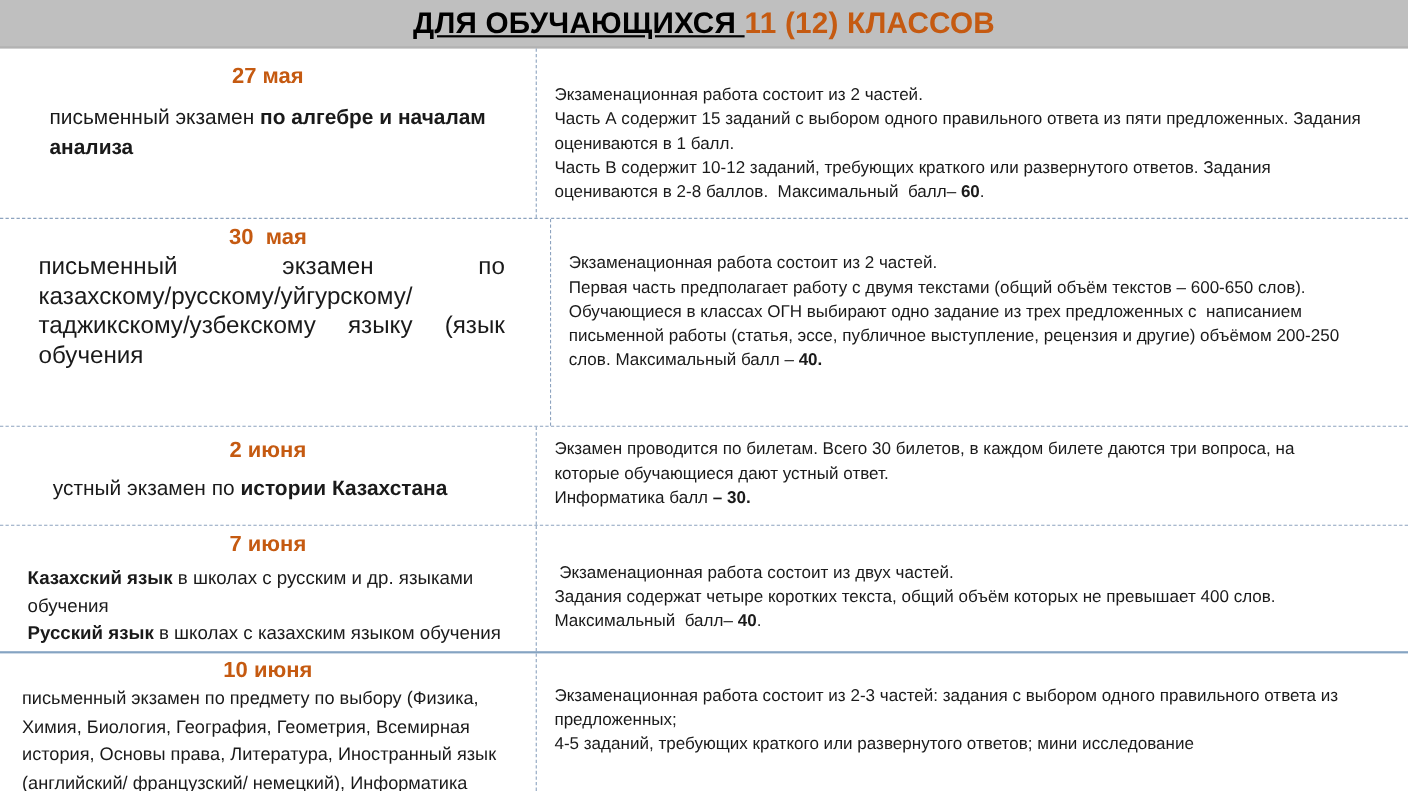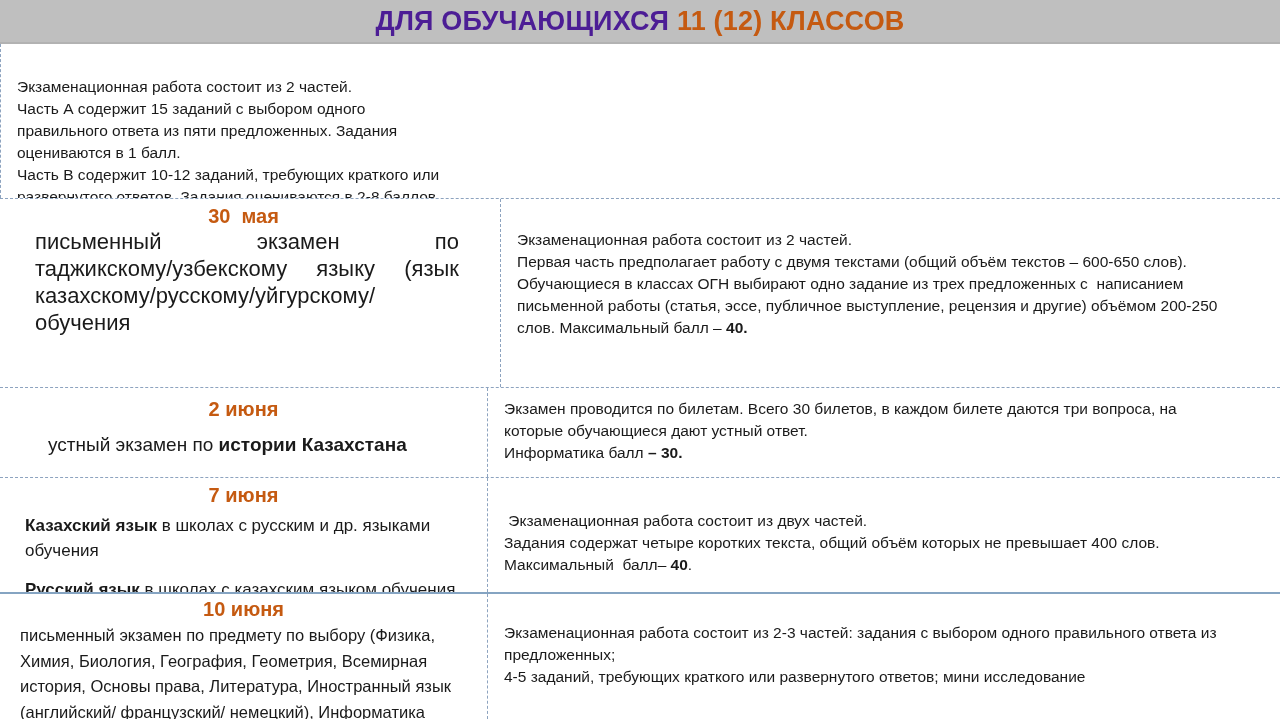--- a/index.html
+++ b/index.html
@@ -10,21 +10,21 @@
     --text:#1a1a1a;
   }
   *{margin:0;padding:0;box-sizing:border-box;}
   html,body{width:1280px;height:719px;overflow:hidden;background:#fff;}
   body{font-family:"Liberation Sans","DejaVu Sans",sans-serif;color:var(--text);}
   .slide{width:1280px;height:719px;background:#fff;display:flex;flex-direction:column;}
 
   
   .header{height:44px;flex:0 0 44px;background:var(--header-bg);display:flex;align-items:center;justify-content:center;border-bottom:2px solid #b2b2b2;}
   .title{font-size:27px;font-weight:bold;letter-spacing:0.2px;white-space:pre;}
-  .t-black{color:#4c1d95;}
+  .t-black{color:#000000;text-decoration:underline;}
   .t-orange{color:var(--accent);}
 
   
   .rows{flex:1 1 auto;display:flex;flex-direction:column;}
   .row{display:grid;grid-template-columns:487px 1fr;}
   .r1{height:155px;border-bottom:1px dashed var(--divider);}
   .r2{height:189px;border-bottom:1px dashed var(--divider);gap:13px;}
   .r3{height:90px;border-bottom:1px dashed var(--divider);}
   .r4{height:116px;border-bottom:2px solid var(--divider-solid);}
   .r5{height:125px;}
@@ -60,33 +60,37 @@
 
 <div class="slide">
 
   <header class="header">
     <h1 class="title"><span class="t-black">ДЛЯ ОБУЧАЮЩИХСЯ </span><span class="t-orange">11 (12) КЛАССОВ</span></h1>
   </header>
 
   <div class="rows">
 
     <section class="row r1">
+      <div class="cell left">
+        <div class="date">27 мая</div>
+        <p class="ltext"><span>письменный экзамен </span><b>по алгебре и началам анализа</b></p>
+      </div>
       <div class="cell right">
         <p class="rp"><span>Экзаменационная работа состоит из 2 частей.</span></p>
         <p class="rp"><span>Часть А содержит 15 заданий с выбором одного правильного ответа из пяти предложенных. Задания оцениваются в 1 балл.</span></p>
         <p class="rp"><span>Часть В содержит 10-12 заданий, требующих краткого или развернутого ответов. Задания оцениваются в 2-8 баллов.  Максимальный  балл– </span><b>60</b><span>.</span></p>
       </div>
     </section>
 
     <section class="row r2">
       <div class="cell left">
         <div class="date">30  мая</div>
         <div class="lline jline">письменный экзамен по</div>
+        <div class="lline">казахскому/русскому/уйгурскому/</div>
         <div class="lline jline">таджикскому/узбекскому языку (язык</div>
-        <div class="lline">казахскому/русскому/уйгурскому/</div>
         <div class="lline">обучения</div>
       </div>
       <div class="cell right">
         <p class="rp"><span>Экзаменационная работа состоит из 2 частей.</span></p>
         <p class="rp"><span>Первая часть предполагает работу с двумя текстами (общий объём текстов – 600-650 слов).</span></p>
         <p class="rp"><span>Обучающиеся в классах ОГН выбирают одно задание из трех предложенных с  написанием письменной работы (статья, эссе, публичное выступление, рецензия и другие) объёмом 200-250 слов. Максимальный балл – </span><b>40.</b></p>
       </div>
     </section>
 
     <section class="row r3">
@@ -97,21 +101,21 @@
       <div class="cell right">
         <p class="rp"><span>Экзамен проводится по билетам. Всего 30 билетов, в каждом билете даются три вопроса, на которые обучающиеся дают устный ответ.</span></p>
         <p class="rp"><span>Информатика балл </span><b>– 30.</b></p>
       </div>
     </section>
 
     <section class="row r4">
       <div class="cell left">
         <div class="date">7 июня</div>
         <p class="ltext"><b>Казахский язык</b><span> в школах с русским и др. языками обучения</span></p>
-        <p class="ltext" style="margin-top:14px;"><b>Русский язык</b><span> в школах с казахским языком обучения</span></p>
+        <p class="ltext" style="margin-top:0;"><b>Русский язык</b><span> в школах с казахским языком обучения</span></p>
       </div>
       <div class="cell right">
         <p class="rp"><span> Экзаменационная работа состоит из двух частей.</span></p>
         <p class="rp"><span>Задания содержат четыре коротких текста, общий объём которых не превышает 400 слов.</span></p>
         <p class="rp"><span>Максимальный  балл– </span><b>40</b><span>.</span></p>
       </div>
     </section>
 
     <section class="row r5">
       <div class="cell left">

